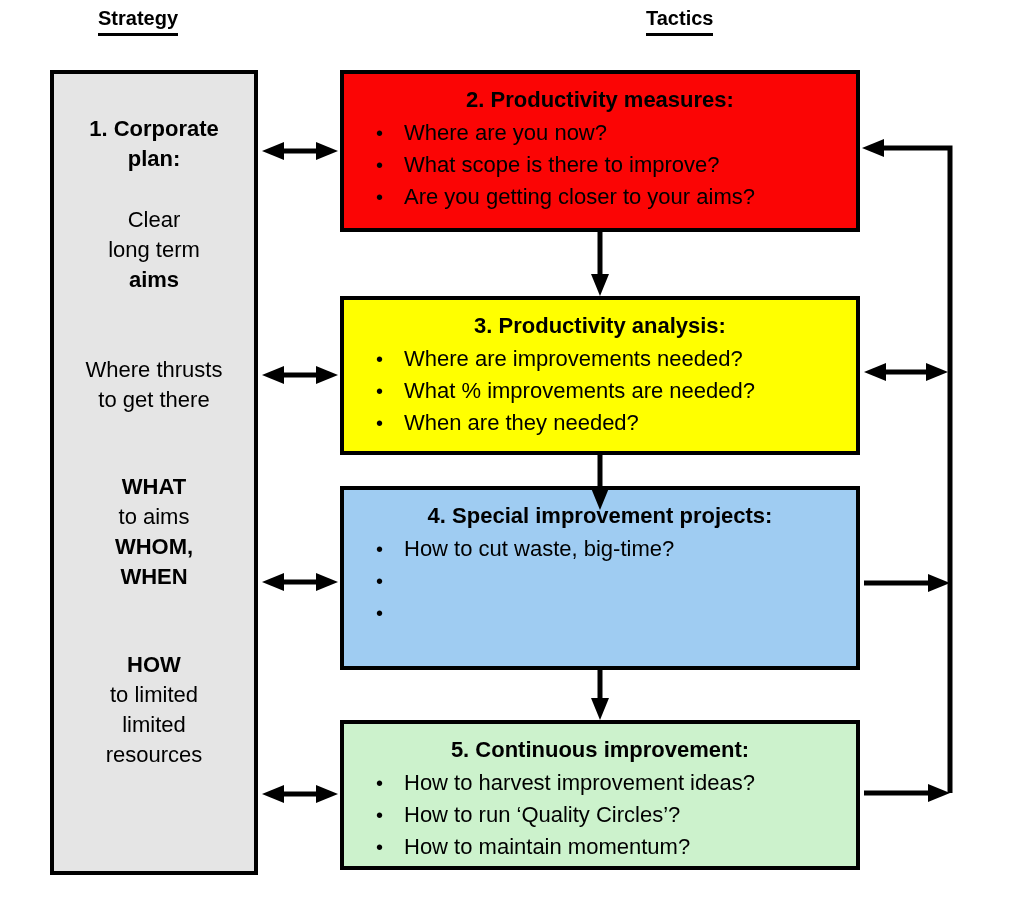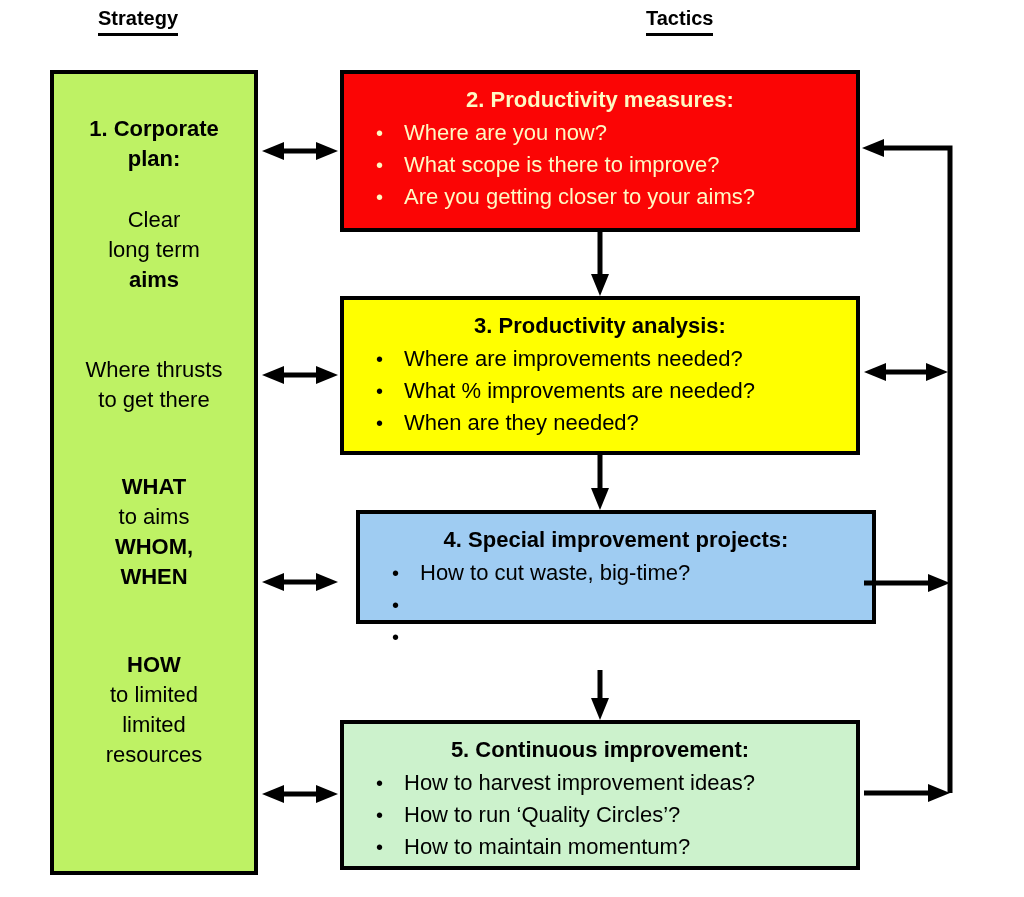--- a/index.html
+++ b/index.html
@@ -25,44 +25,44 @@
   #sg1{top:40px;}
   #sg2{top:131px;}
   #sg3{top:281px;}
   #sg4{top:398px;}
   #sg5{top:576px;}
 
   
   .tbox{
     position:absolute;left:340px;width:520px;border:4px solid #000;box-sizing:border-box;
   }
-  #tbox-0{top:70px;height:162px;color:#fef9c3;}
+  #tbox-0{top:70px;height:162px;color:#000000;}
   #tbox-1{top:296px;height:159px;}
-  #tbox-2{top:510px;height:114px;margin-left:16px;}
+  #tbox-2{top:486px;height:184px;}
   #tbox-3{top:720px;height:150px;}
   .tbox-title{
     text-align:center;font-weight:bold;font-size:22px;line-height:30px;padding-top:11px;
   }
   .bullets{margin-top:2px;}
   .bullet-row{display:flex;align-items:baseline;font-size:22px;line-height:32px;}
   .bullet-dot{width:28px;padding-left:32px;font-size:20px;flex:none;}
   .bullet-text{white-space:nowrap;}
 
   
   #arrows{position:absolute;left:0;top:0;pointer-events:none;}
 </style>
 </head>
 <body>
 
 <div id="canvas">
 
   <div class="col-header" id="hdr-strategy">Strategy</div>
   <div class="col-header" id="hdr-tactics">Tactics</div>
 
-  <div class="strategy-box" style="background-color: #bef264;">
+  <div class="strategy-box" style="background-color: #e5e5e5;">
     <div class="sgroup" id="sg1">
       <div class="sline bold">1. Corporate</div>
       <div class="sline bold">plan:</div>
     </div>
     <div class="sgroup" id="sg2">
       <div class="sline">Clear</div>
       <div class="sline">long term</div>
       <div class="sline bold">aims</div>
     </div>
     <div class="sgroup" id="sg3">

